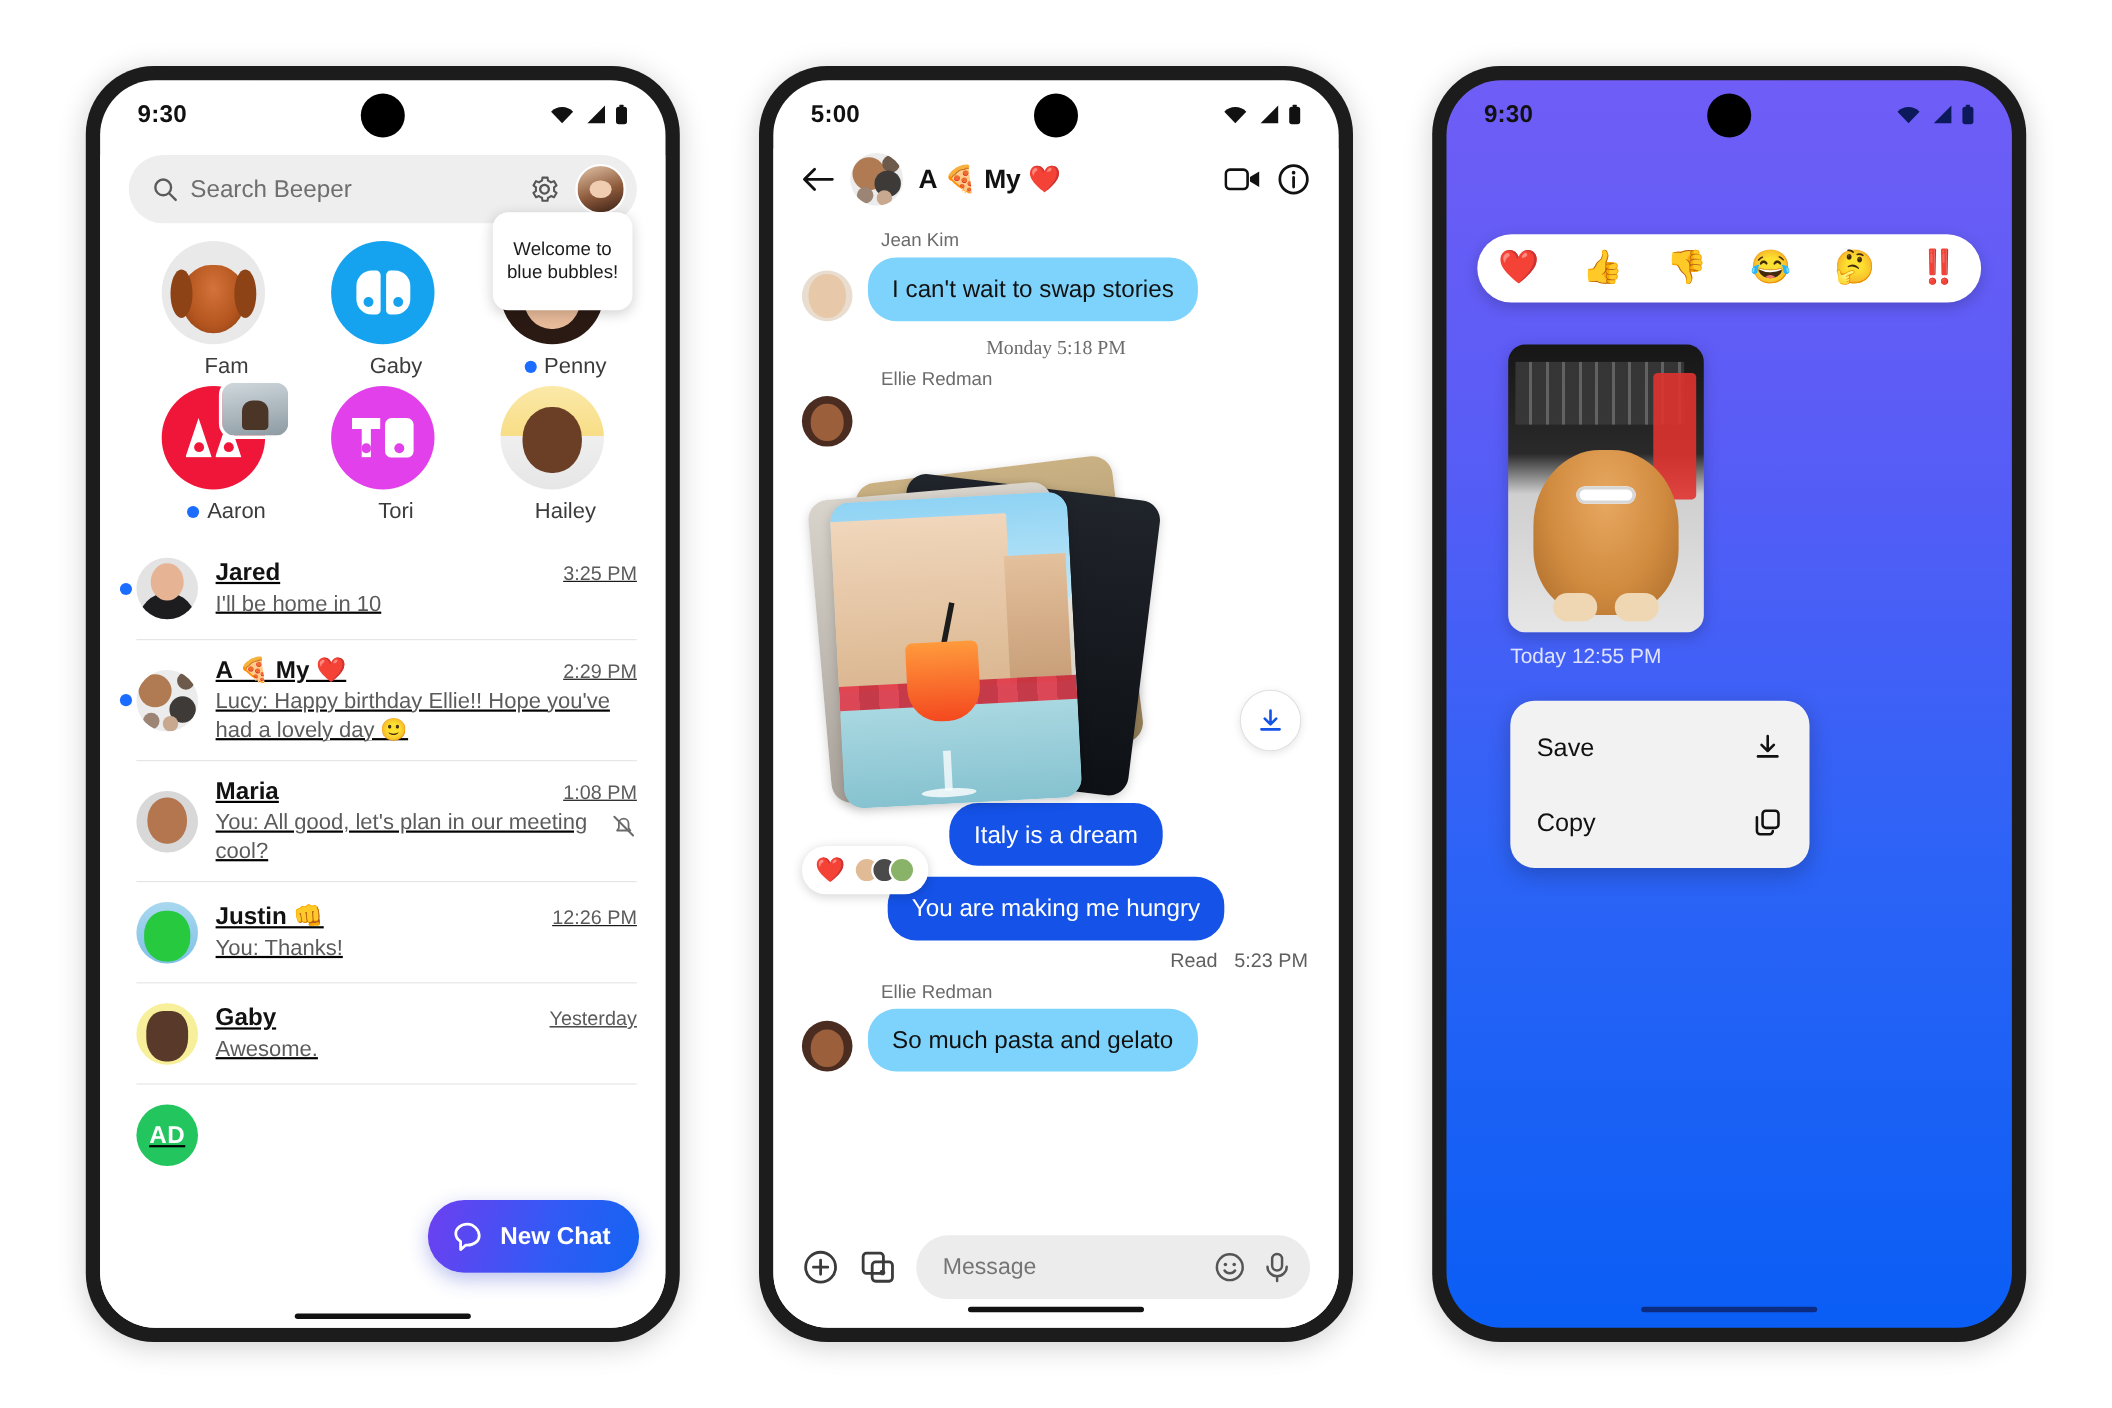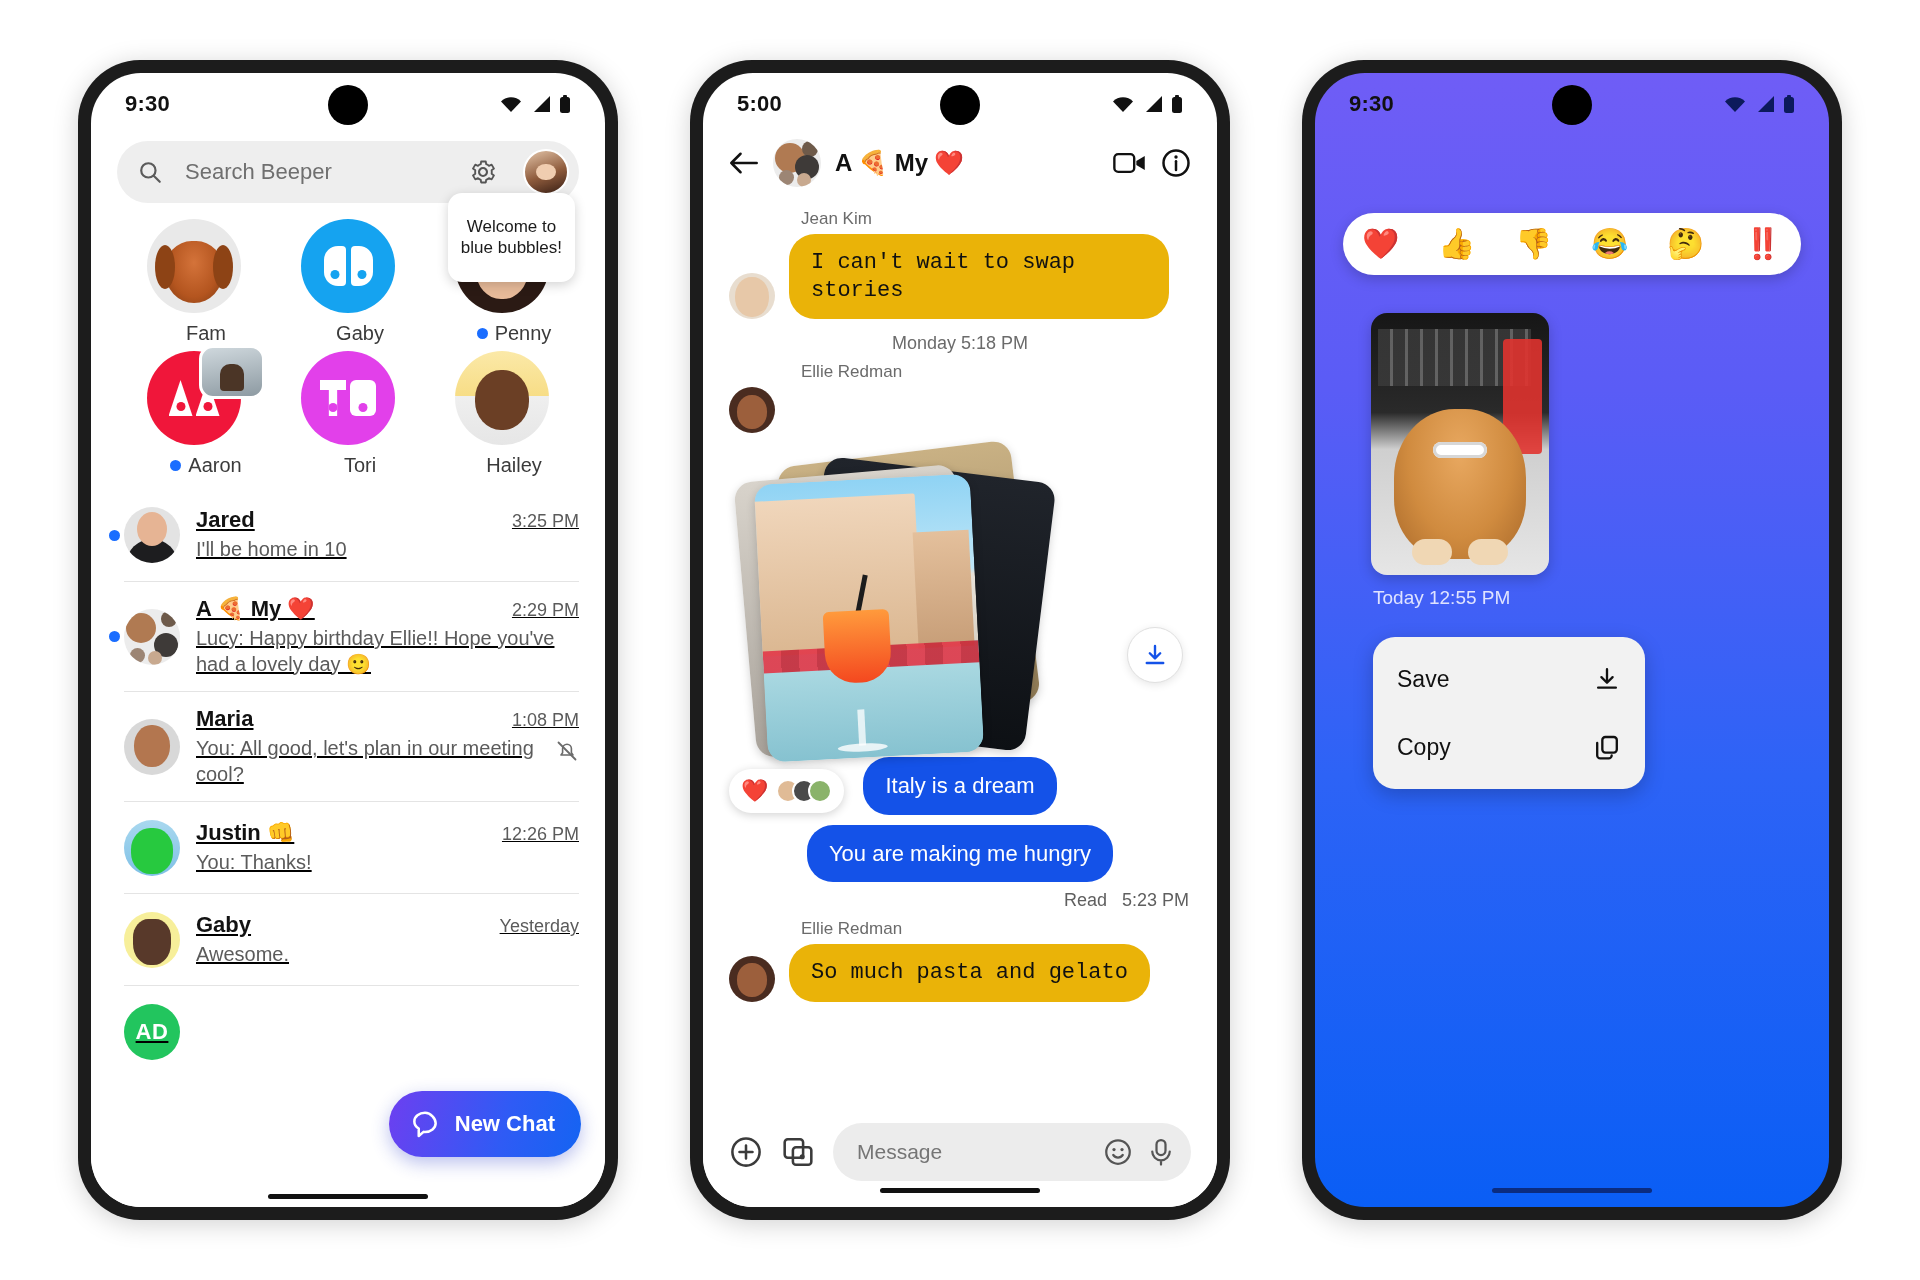--- a/index.html
+++ b/index.html
@@ -46,21 +46,21 @@
   .nav-pill {
     position: absolute; left: 50%; bottom: 14px; transform: translateX(-50%);
     width: 160px; height: 5px; border-radius: 3px; background: #111;
   }
   .phone3 .nav-pill { background: #0b2c80; }
 
   
   .p1body { position: relative; height: calc(100% - 62px); background:#fff; }
   .searchbar {
     margin: 6px 26px 0; height: 62px; border-radius: 31px; background: #eeeeee;
-    display: flex; align-items: center; padding: 0 10px 0 20px; gap: 22px;
+    display: flex; align-items: center; padding: 0 10px 0 20px; gap: 10px;
   }
   .searchbar .sb-ph { flex: 1; font-size: 22px; color: #6f6f6f; }
   .gear { opacity: .85; }
   .me-avatar {
     width: 46px; height: 46px; border-radius: 50%; flex: 0 0 auto;
     background: linear-gradient(160deg,#e3c4a8,#8e5b3c 55%,#3a2016);
     border: 2px solid #fff; margin-left: 4px;
     position: relative; overflow: hidden;
   }
   .me-avatar::after{
@@ -191,24 +191,24 @@
   .sender{ font-size:17px; color:#6b6b6b; margin: 8px 0 5px 72px; }
   .rowmsg{ display:flex; align-items:flex-end; gap:14px; }
   .msg-av{ width:46px;height:46px;border-radius:50%; flex:0 0 auto; position:relative; overflow:hidden; background:#e8ddcf; }
   .avJean::after{ content:""; position:absolute; left:50%; top:52%; transform:translate(-50%,-50%);
     width:34px;height:40px;border-radius:48%;background:#e7c8a8; }
   .avEllie{ background:#4a2c20; }
   .avEllie::after{ content:""; position:absolute; left:50%; top:54%; transform:translate(-50%,-50%);
     width:30px;height:34px;border-radius:48%;background:#9c5f3c; }
   .bub{ max-width: 380px; padding: 15px 22px; border-radius: 26px;
         font-size: 22px; line-height:1.25; }
-  .bub.in{ background:#eab308; color:#111;font-family:Liberation Mono, monospace; }
+  .bub.in{ background:#7dd3fc; color:#111; }
   .bub.out{ background:#1452e8; color:#fff; }
   .outrow{ display:flex; justify-content:center; margin-top:10px; }
-  .ts-center{ text-align:center; font-size:18px; color:#6b6b6b; margin: 14px 0 4px; }
+  .ts-center{ text-align:center; font-size:18px; color:#6b6b6b; margin: 14px 0 4px; font-family: Liberation Serif, serif; }
   .readline{ text-align:right; font-size:18px; color:#5f5f5f; margin: 8px 2px 0; }
 
   .photostack{ position:relative; width: 330px; height: 300px; margin: 14px 0 0 6px; }
   .photostack .card{ position:absolute; border-radius: 18px; overflow:hidden; box-shadow: 0 3px 10px rgba(0,0,0,.18); }
   .card.c1{ width:235px;height:262px; left:56px; top:6px; transform: rotate(-7deg); background: linear-gradient(180deg,#c9b184,#8f7a55); }
   .card.c2{ width:232px;height:270px; left:74px; top:22px; transform: rotate(7deg); background: linear-gradient(180deg,#20242b,#0d1014); }
   .card.c3{ width:222px;height:276px; left:10px; top:26px; transform: rotate(-5deg); background: linear-gradient(180deg,#d8d3cb,#a8a29a); }
   .card.c4{ width:216px;height:278px; left:26px; top:32px; transform: rotate(-3deg); overflow:hidden; }
   .rome-sky{ position:absolute; inset:0; background:linear-gradient(180deg,#8fd3f4 0%,#bfe6f7 34%,#e8e2d8 36%,#d9d2c6 60%,#9fd4dc 60%,#7fc4d2 100%); }
   .rome-bldg{ position:absolute; left:-4%; top:6%; width:78%; height:56%;

